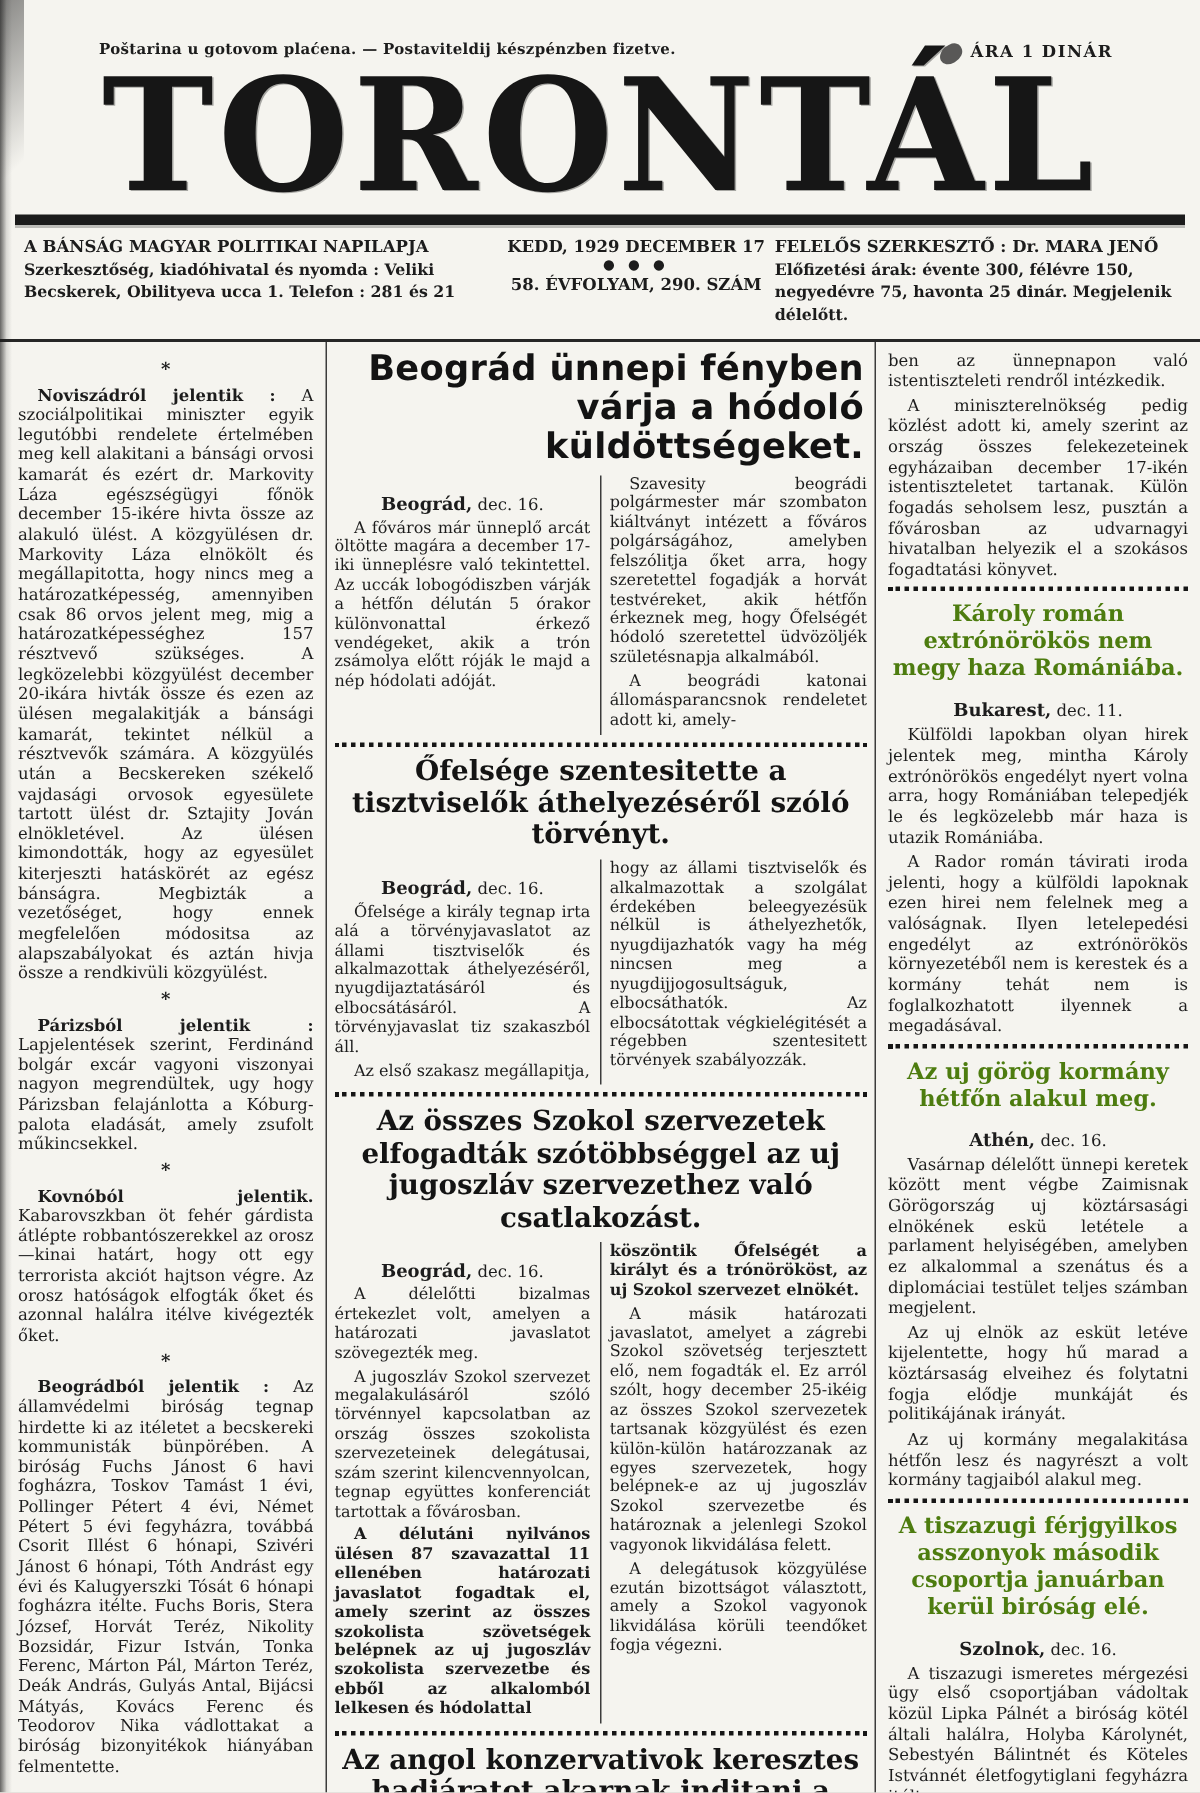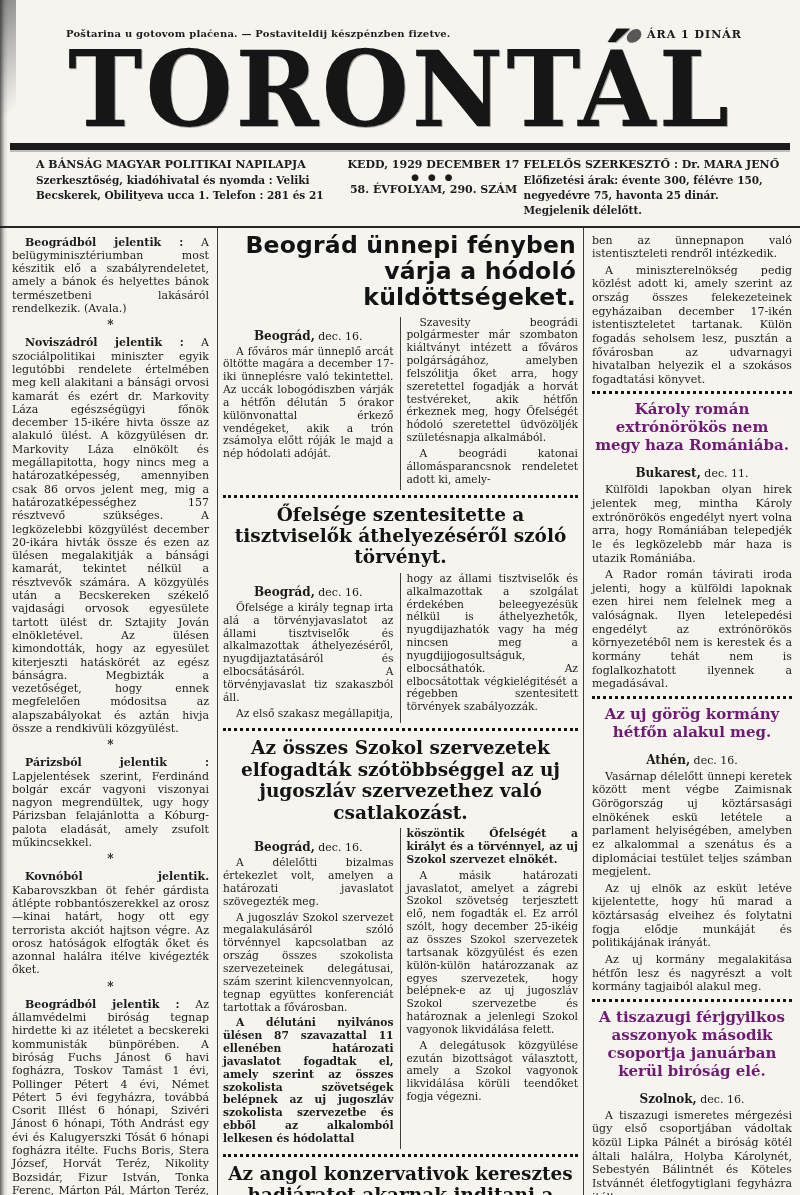--- a/index.html
+++ b/index.html
@@ -30,21 +30,21 @@
   .masthead{
     text-align:center;font-family:"DejaVu Serif", serif;font-weight:bold;
     font-size:100px;line-height:.98;letter-spacing:3px;color:#161616;
     transform:scaleY(1.04);margin-top:0;
     text-shadow:1px 1px 0 rgba(20,20,20,.35);
   }
   .thick-rule{height:7px;background:#1b1b1b;margin:4px 10px 0 10px;box-shadow:0 2px 0 rgba(20,20,20,.25);}
   .inforow{display:flex;padding:7px 14px 7px 16px;border-bottom:2px solid #262626;
     font-family:"DejaVu Serif", serif;}
   .inforow .cell{line-height:1.45;}
-  .info-left{width:41%;margin-left:20px;}
+  .info-left{width:41%;}
   .info-center{width:24%;text-align:center;}
   .info-right{width:35%;text-align:left;}
   .info-b{font-weight:bold;font-size:11px;}
   .info-s{font-weight:bold;font-size:10.5px;}
   .orn{font-size:9px;letter-spacing:3px;line-height:1;}
 
   
   .body3{display:flex;height:968px;align-items:stretch;}
   .col-left{width:218px;box-sizing:border-box;border-right:1px solid #3c3c3c;
     padding:8px 8px 0 12px;}
@@ -67,21 +67,21 @@
     font-family:"DejaVu Sans", sans-serif;font-weight:bold;
     font-size:23.5px;line-height:1.12;text-align:right;margin:2px 2px 6px;
     color:#131313;letter-spacing:.2px;
   }
   .serif-headline{
     font-family:"DejaVu Serif", serif;font-weight:bold;
     font-size:18.5px;line-height:1.16;text-align:center;margin:2px 0 5px;color:#141414;
   }
   .small-headline{
     font-family:"DejaVu Serif", serif;font-weight:bold;
-    font-size:15px;line-height:1.2;text-align:center;margin:1px 0 3px;color:#701a75;
+    font-size:15px;line-height:1.2;text-align:center;margin:1px 0 3px;color:#4d7c0f;
   }
   .dateline{text-align:center;font-size:11px;margin:12px 0 3px;text-indent:0;}
   .dateline .city{font-weight:bold;font-size:12px;}
 
   .twocol{display:flex;margin-bottom:2px;}
   .tc{width:50%;box-sizing:border-box;}
   .tc-a{border-right:1px solid #3c3c3c;padding-right:6px;}
   .tc-b{padding-left:6px;}
 </style>
 </head>
@@ -112,21 +112,20 @@
     </div>
     <div class="cell info-right">
       <div class="info-b">FELELŐS SZERKESZTŐ : Dr. MARA JENŐ</div>
       <div class="info-s">Előfizetési árak: évente 300, félévre 150, negyedévre 75, havonta 25 dinár. Megjelenik délelőtt.</div>
     </div>
   </div>
 
   <div class="body3">
 
     <div class="col-left">
-      <p><span class="b">Beográdból jelentik :</span> <span>A belügyminisztériumban most készitik elő a szabályrendeletet, amely a bánok és helyettes bánok természetbeni lakásáról rendelkezik. (Avala.)</span></p>
       <div class="star-sep">*</div>
       <p><span class="b">Noviszádról jelentik :</span> <span>A szociálpolitikai miniszter egyik legutóbbi rendelete értelmében meg kell alakitani a bánsági orvosi kamarát és ezért dr. Markovity Láza egészségügyi főnök december 15-ikére hivta össze az alakuló ülést. A közgyülésen dr. Markovity Láza elnökölt és megállapitotta, hogy nincs meg a határozatképesség, amennyiben csak 86 orvos jelent meg, mig a határozatképességhez 157 résztvevő szükséges. A legközelebbi közgyülést december 20-ikára hivták össze és ezen az ülésen megalakitják a bánsági kamarát, tekintet nélkül a résztvevők számára. A közgyülés után a Becskereken székelő vajdasági orvosok egyesülete tartott ülést dr. Sztajity Jován elnökletével. Az ülésen kimondották, hogy az egyesület kiterjeszti hatáskörét az egész bánságra. Megbizták a vezetőséget, hogy ennek megfelelően módositsa az alapszabályokat és aztán hivja össze a rendkivüli közgyülést.</span></p>
       <div class="star-sep">*</div>
       <p><span class="b">Párizsból jelentik :</span> <span>Lapjelentések szerint, Ferdinánd bolgár excár vagyoni viszonyai nagyon megrendültek, ugy hogy Párizsban felajánlotta a Kóburg-palota eladását, amely zsufolt műkincsekkel.</span></p>
       <div class="star-sep">*</div>
       <p><span class="b">Kovnóból jelentik.</span> <span>Kabarovszkban öt fehér gárdista átlépte robbantószerekkel az orosz—kinai határt, hogy ott egy terrorista akciót hajtson végre. Az orosz hatóságok elfogták őket és azonnal halálra itélve kivégezték őket.</span></p>
       <div class="star-sep">*</div>
       <p><span class="b">Beográdból jelentik :</span> <span>Az államvédelmi biróság tegnap hirdette ki az itéletet a becskereki kommunisták bünpörében. A biróság Fuchs Jánost 6 havi fogházra, Toskov Tamást 1 évi, Pollinger Pétert 4 évi, Német Pétert 5 évi fegyházra, továbbá Csorit Illést 6 hónapi, Szivéri Jánost 6 hónapi, Tóth Andrást egy évi és Kalugyerszki Tósát 6 hónapi fogházra itélte. Fuchs Boris, Stera József, Horvát Teréz, Nikolity Bozsidár, Fizur István, Tonka Ferenc, Márton Pál, Márton Teréz, Deák András, Gulyás Antal, Bijácsi Mátyás, Kovács Ferenc és Teodorov Nika vádlottakat a biróság bizonyitékok hiányában felmentette.</span></p>
 
     </div>
@@ -168,21 +167,21 @@
       <section>
         <h2 class="serif-headline">Az összes Szokol szervezetek elfogadták szótöbbséggel az uj jugoszláv szervezethez való csatlakozást.</h2>
         <div class="twocol">
           <div class="tc tc-a">
             <div class="dateline"><span class="city">Beográd,</span> <span>dec. 16.</span></div>
             <p>A délelőtti bizalmas értekezlet volt, amelyen a határozati javaslatot szövegezték meg.</p>
             <p>A jugoszláv Szokol szervezet megalakulásáról szóló törvénnyel kapcsolatban az ország összes szokolista szervezeteinek delegátusai, szám szerint kilencvennyolcan, tegnap együttes konferenciát tartottak a fővárosban.</p>
             <p class="b">A délutáni nyilvános ülésen 87 szavazattal 11 ellenében határozati javaslatot fogadtak el, amely szerint az összes szokolista szövetségek belépnek az uj jugoszláv szokolista szervezetbe és ebből az alkalomból lelkesen és hódolattal</p>
           </div>
           <div class="tc tc-b">
-            <p class="b noindent">köszöntik Őfelségét a királyt és a törvénnyel, az uj Szokol szervezet elnökét.</p>
+            <p class="b noindent">köszöntik Őfelségét a királyt és a trónörököst, az uj Szokol szervezet elnökét.</p>
             <p>A másik határozati javaslatot, amelyet a zágrebi Szokol szövetség terjesztett elő, nem fogadták el. Ez arról szólt, hogy december 25-ikéig az összes Szokol szervezetek tartsanak közgyülést és ezen külön-külön határozzanak az egyes szervezetek, hogy belépnek-e az uj jugoszláv Szokol szervezetbe és határoznak a jelenlegi Szokol vagyonok likvidálása felett.</p>
             <p>A delegátusok közgyülése ezután bizottságot választott, amely a Szokol vagyonok likvidálása körüli teendőket fogja végezni.</p>
           </div>
         </div>
       </section>
 
       <div class="dotted"></div>
 
       <section>
         <h2 class="serif-headline">Az angol konzervativok keresztes hadjáratot akarnak inditani a szovjet ellen.</h2>

